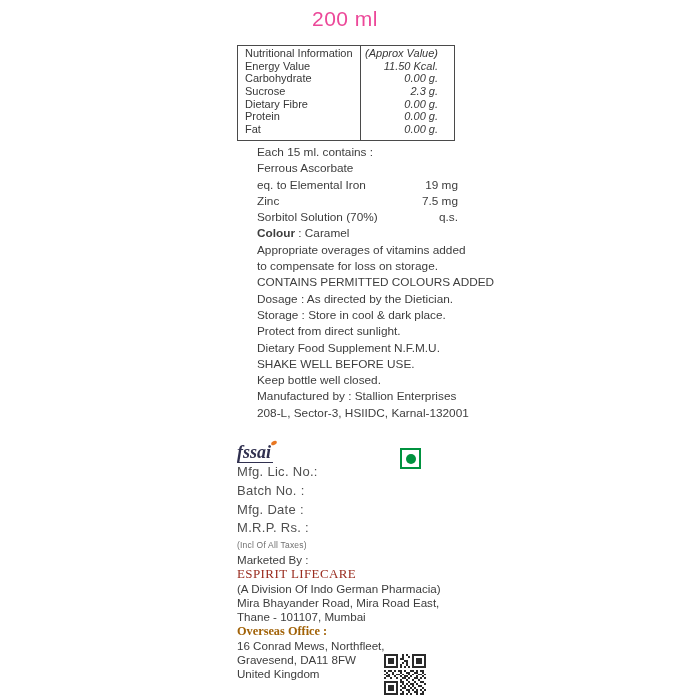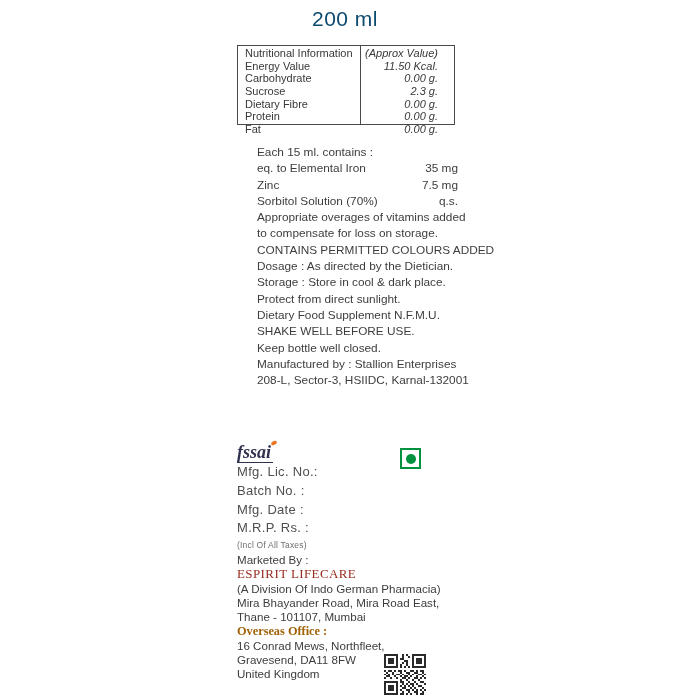--- a/index.html
+++ b/index.html
@@ -3,24 +3,24 @@
 <meta charset="utf-8">
 <style>
   * { margin:0; padding:0; box-sizing:border-box; }
   html,body { width:690px; height:700px; background:#ffffff; overflow:hidden; }
   body { font-family:"Liberation Sans", sans-serif; color:#3f3f3f; position:relative; }
 
   .label-root { position:absolute; inset:0; background:#fff; }
 
   
   .title { position:absolute; top:7px; left:0; width:690px; text-align:center;
-           font-size:21px; color:#0c4a6e; letter-spacing:0.5px; }
+           font-size:21px; color:#ec4899; letter-spacing:0.5px; }
 
   
-  .nutri-table { position:absolute; left:237px; top:45px; width:218px; height:80px;
+  .nutri-table { position:absolute; left:237px; top:45px; width:218px; height:96px;
                  border:1px solid #4a4a4a; display:flex; font-size:11px; line-height:12.7px;
                  color:#383838; }
   .nutri-col-left  { width:123px; border-right:1px solid #4a4a4a; padding:1px 0 0 7px; }
   .nutri-col-right { flex:1; text-align:right; padding:1px 16px 0 0;font-style:italic; }
   .nutri-cell { white-space:nowrap; height:12.7px; }
 
   
   .main-block { position:absolute; left:237px; top:144px; width:220px;
                 font-size:11.8px; line-height:16.3px; color:#3d3d3d; }
   .line { height:16.3px; white-space:nowrap;margin-left:20px; }
@@ -82,32 +82,39 @@
       <div class="nutri-cell">0.00 g.</div>
       <div class="nutri-cell">0.00 g.</div>
       <div class="nutri-cell">0.00 g.</div>
     </div>
   </div>
 
   <div class="main-block">
     <div class="line">Each 15 ml. contains :</div>
 
     <div class="line row">
+      <span>Ferrous Ascorbate</span>
+      <span></span>
+    </div>
+    <div class="line row">
       <span>eq. to Elemental Iron</span>
-      <span>35 mg</span>
+      <span>19 mg</span>
     </div>
     <div class="line row">
       <span>Zinc</span>
       <span>7.5 mg</span>
     </div>
     <div class="line row">
       <span>Sorbitol Solution (70%)</span>
       <span>q.s.</span>
     </div>
 
+    <div class="line">
+      <span class="bold">Colour</span><span> : Caramel</span>
+    </div>
 
     <div class="line">Appropriate overages of vitamins added</div>
     <div class="line">to compensate for loss on storage.</div>
     <div class="line">CONTAINS PERMITTED COLOURS ADDED</div>
     <div class="line">Dosage : As directed by the Dietician.</div>
     <div class="line">Storage : Store in cool &amp; dark place.</div>
     <div class="line">Protect from direct sunlight.</div>
     <div class="line">Dietary Food Supplement N.F.M.U.</div>
     <div class="line">SHAKE WELL BEFORE USE.</div>
     <div class="line">Keep bottle well closed.</div>

